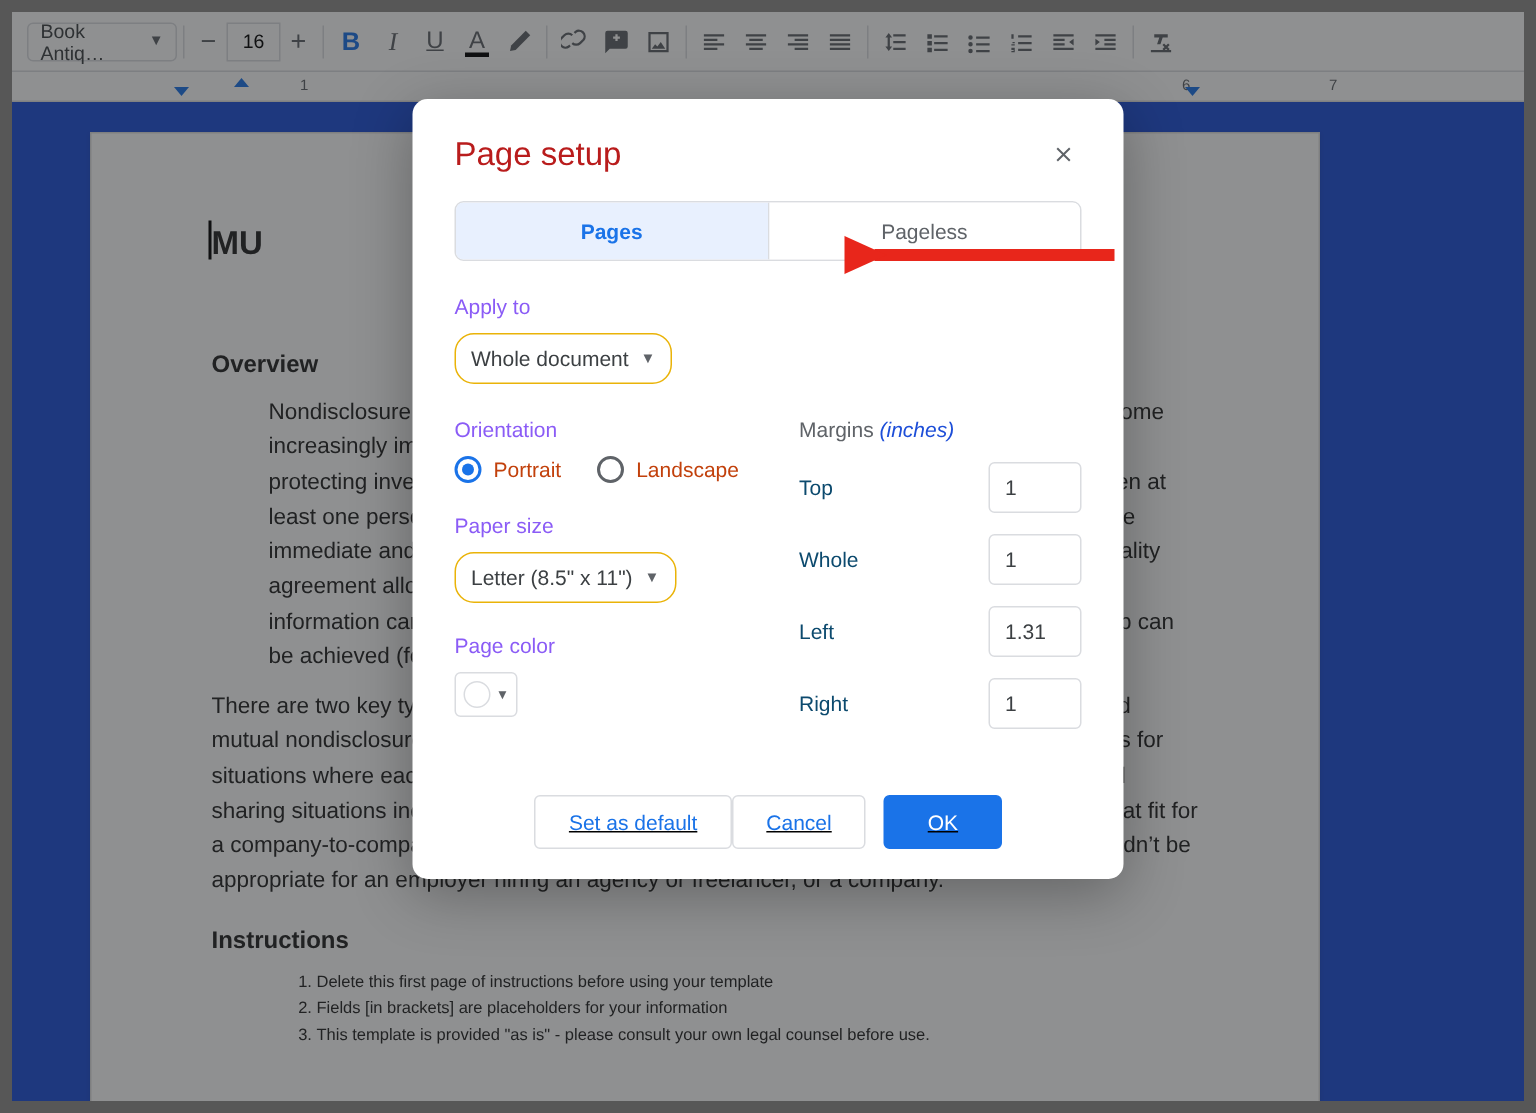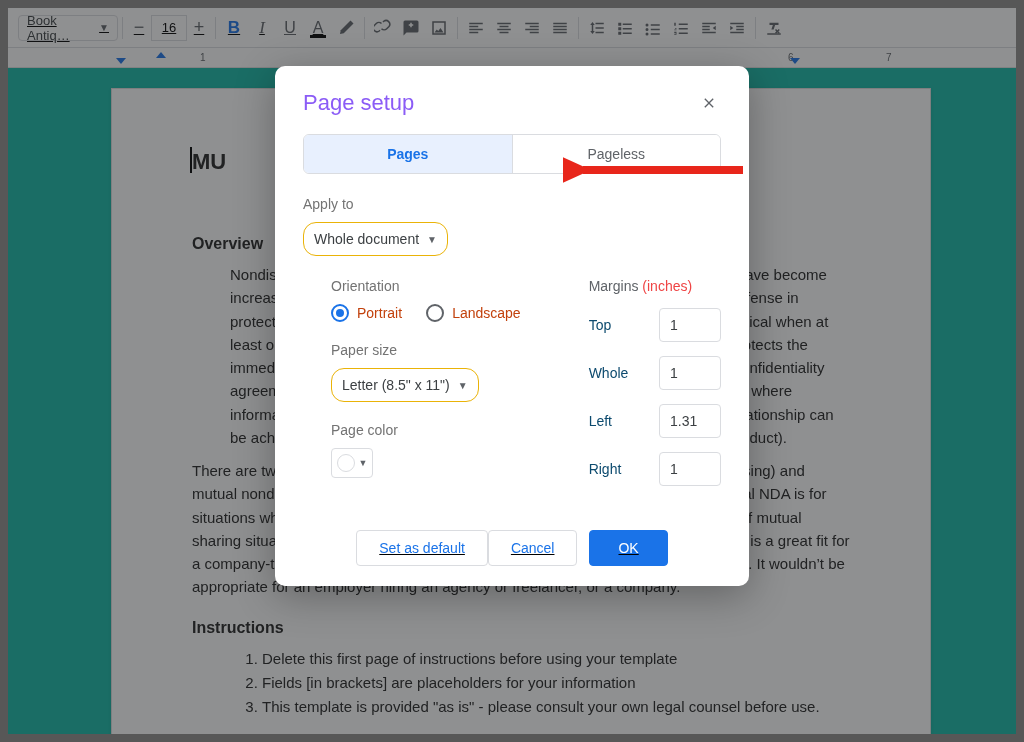--- a/index.html
+++ b/index.html
@@ -1,79 +1,79 @@
 <!DOCTYPE html>
 <html><head>
 <meta charset="utf-8">
 <style>
 * { box-sizing: border-box; margin: 0; padding: 0; font-family: Arial, sans-serif; }
 body { width: 1024px; height: 742px; overflow: hidden; background: #fff; position: relative; border: 8px solid #575757; }
 
 
-.docs-toolbar { height: 40px; background: #fff; border-bottom: 1px solid #dadce0; display: flex; align-items: center; padding: 0 10px; gap: 0; text-decoration: underline; }
+.docs-toolbar { height: 40px; background: #fff; border-bottom: 1px solid #dadce0; display: flex; align-items: center; padding: 0 10px; gap: 0; }
 .font-select { width: 100px; height: 26px; border: 1px solid #dadce0; border-radius: 4px; display: flex; align-items: center; padding: 0 8px; font-size: 13px; color: #3c4043; cursor: pointer; }
 .font-select .dd { margin-left: auto; color: #5f6368; font-size: 10px; }
 .tb-sep { width: 1px; height: 22px; background: #dadce0; margin: 0 4px; }
 .tb-btn { width: 28px; height: 28px; display: flex; align-items: center; justify-content: center; color: #5f6368; font-size: 16px; cursor: pointer; border-radius: 4px; }
 .tb-btn svg { width: 18px; height: 18px; fill: #5f6368; }
 .tb-bold { font-weight: bold; color: #1a73e8; font-size: 17px; }
 .tb-italic { font-style: italic; font-family: 'Times New Roman', serif; font-size: 17px; }
 .tb-underline { text-decoration: underline; font-size: 16px; }
 .font-size-box { width: 36px; height: 26px; border: 1px solid #dadce0; text-align: left; font-size: 13px; display: flex; align-items: center; justify-content: center; }
 .tb-pm { width: 24px; height: 26px; display: flex; align-items: center; justify-content: center; color: #5f6368; font-size: 18px; cursor: pointer; }
 .text-color { position: relative; }
 .text-color::after { content:''; position:absolute; bottom:4px; left:6px; right:6px; height:3px; background:#000; }
 
 
 .ruler { height: 20px; background: #fff; border-bottom: 1px solid #e0e0e0; position: relative; font-size: 10px; color: #5f6368; }
 .ruler-mark { position: absolute; top: 4px; }
 .ruler-indent { position: absolute; top: 10px; width: 0; height: 0; border-left: 5px solid transparent; border-right: 5px solid transparent; border-top: 6px solid #1a73e8; }
 
 
-.doc-area { background: #14b8a6; height: calc(100% - 60px); padding: 20px 0 0 103px; overflow: hidden; }
+.doc-area { background: #1d4ed8; height: calc(100% - 60px); padding: 20px 0 0 52px; overflow: hidden; }
 .doc-page { background: #fff; width: 820px; min-height: 900px; padding: 60px 80px; box-shadow: 0 1px 3px rgba(0,0,0,0.1); border: 1px solid #ddd; font-family: 'Book Antiqua', Georgia, serif; color: #222; position: relative; }
 .doc-title { font-size: 22px; font-weight: bold; margin-bottom: 60px; }
 .doc-h { font-size: 16px; font-weight: bold; margin: 20px 0 10px; }
 .doc-p { font-size: 15px; line-height: 1.55; margin-bottom: 10px; }
 .doc-indent { margin-left: 38px; }
-.doc-ol { margin-left: 70px; font-size: 15px; line-height: 1.6; }
+.doc-ol { margin-left: 70px; font-size: 11px; line-height: 1.6; }
 .cursor-line { position: absolute; left: 78px; top: 58px; width: 2px; height: 26px; background: #000; }
 
 
 .overlay { position: absolute; inset: 0; background: rgba(32,33,36,0.5); display: flex; align-items: flex-start; justify-content: center; padding-top: 58px; }
 
 
 .dialog { width: 474px; background: #fff; border-radius: 10px; box-shadow: 0 10px 40px rgba(0,0,0,0.3); padding: 24px 28px 20px; position: relative; }
 .dlg-header { display: flex; justify-content: space-between; align-items: center; margin-bottom: 18px; }
-.dlg-title { font-size: 22px; color: #8b5cf6; font-family: 'Google Sans', Arial, sans-serif; }
+.dlg-title { font-size: 22px; color: #b91c1c; font-family: 'Google Sans', Arial, sans-serif; }
 .dlg-close { color: #5f6368; font-size: 20px; cursor: pointer; width: 24px; height: 24px; display: flex; align-items: center; justify-content: center; }
 
 .tab-row { display: flex; border: 1px solid #dadce0; border-radius: 6px; overflow: hidden; margin-bottom: 22px; }
 .tab-btn { flex: 1; text-align: center; padding: 11px 0; font-size: 14px; font-weight: 500; cursor: pointer; color: #5f6368; background: #fff; }
 .tab-btn.active { background: #e8f0fe; color: #1a73e8; }
 .tab-btn:first-child { border-right: 1px solid #dadce0; font-weight: bold; }
 
-.section-label { font-size: 14px; color: #737373; margin-bottom: 10px; }
+.section-label { font-size: 14px; color: #8b5cf6; margin-bottom: 10px; }
 .dropdown-btn { display: inline-flex; align-items: center; border: 1px solid #eab308; border-radius: 13px; padding: 8px 10px; font-size: 14px; color: #3c4043; cursor: pointer; gap: 8px; }
 .dropdown-btn .dd { color: #5f6368; font-size: 10px; }
 
 .two-col { display: flex; gap: 40px; margin-top: 22px; }
-.col { flex: 1; margin-left: 28px; }
+.col { flex: 1; }
 
 .radio-row { display: flex; gap: 24px; margin-bottom: 20px; }
 .radio-opt { display: flex; align-items: center; gap: 8px; font-size: 14px; color: #c2410c; cursor: pointer; }
 .radio-circle { width: 18px; height: 18px; border: 2px solid #5f6368; border-radius: 50%; display: flex; align-items: center; justify-content: center; }
 .radio-circle.checked { border-color: #1a73e8; }
 .radio-circle.checked::after { content:''; width: 8px; height: 8px; background: #1a73e8; border-radius: 50%; }
 
 .color-swatch { width: 42px; height: 30px; border: 1px solid #dadce0; border-radius: 4px; display: flex; align-items: center; justify-content: center; gap: 4px; cursor: pointer; }
 .color-circle { width: 18px; height: 18px; border: 1px solid #dadce0; border-radius: 50%; background: #fff; }
 
 .margins-heading { font-size: 14px; color: #5f6368; margin-bottom: 14px; }
-.margins-heading .unit { color: #ef4444; }
+.margins-heading .unit { color: #1d4ed8; font-style: italic; }
 .margin-row { display: flex; align-items: center; justify-content: space-between; margin-bottom: 14px; }
 .margin-label { font-size: 14px; color: #0c4a6e; }
 .margin-input { width: 62px; height: 34px; border: 1px solid #dadce0; border-radius: 4px; text-align: left; padding: 0 10px; font-size: 14px; color: #3c4043; }
 
 .dlg-footer { display: flex; justify-content: center; margin-top: 30px; text-decoration: underline; }
 .footer-right { display: flex; gap: 12px; }
 .btn { padding: 9px 22px; border-radius: 4px; font-size: 14px; font-weight: 500; cursor: pointer; border: 1px solid #dadce0; background: #fff; color: #1a73e8; }
 .btn.primary { background: #1a73e8; color: #fff; border-color: #1a73e8; padding: 9px 28px; }
 
 

